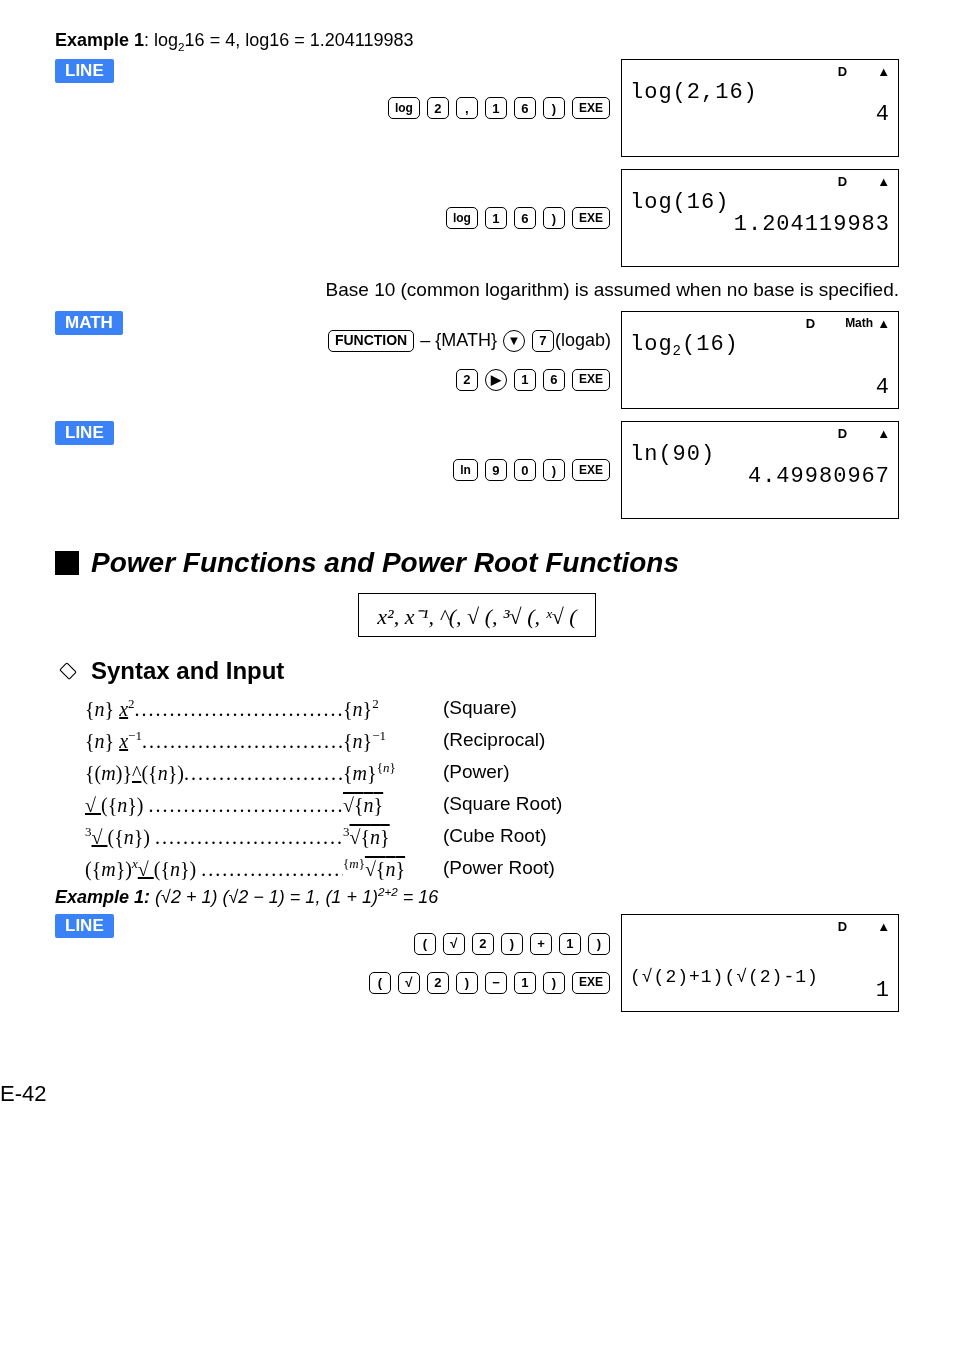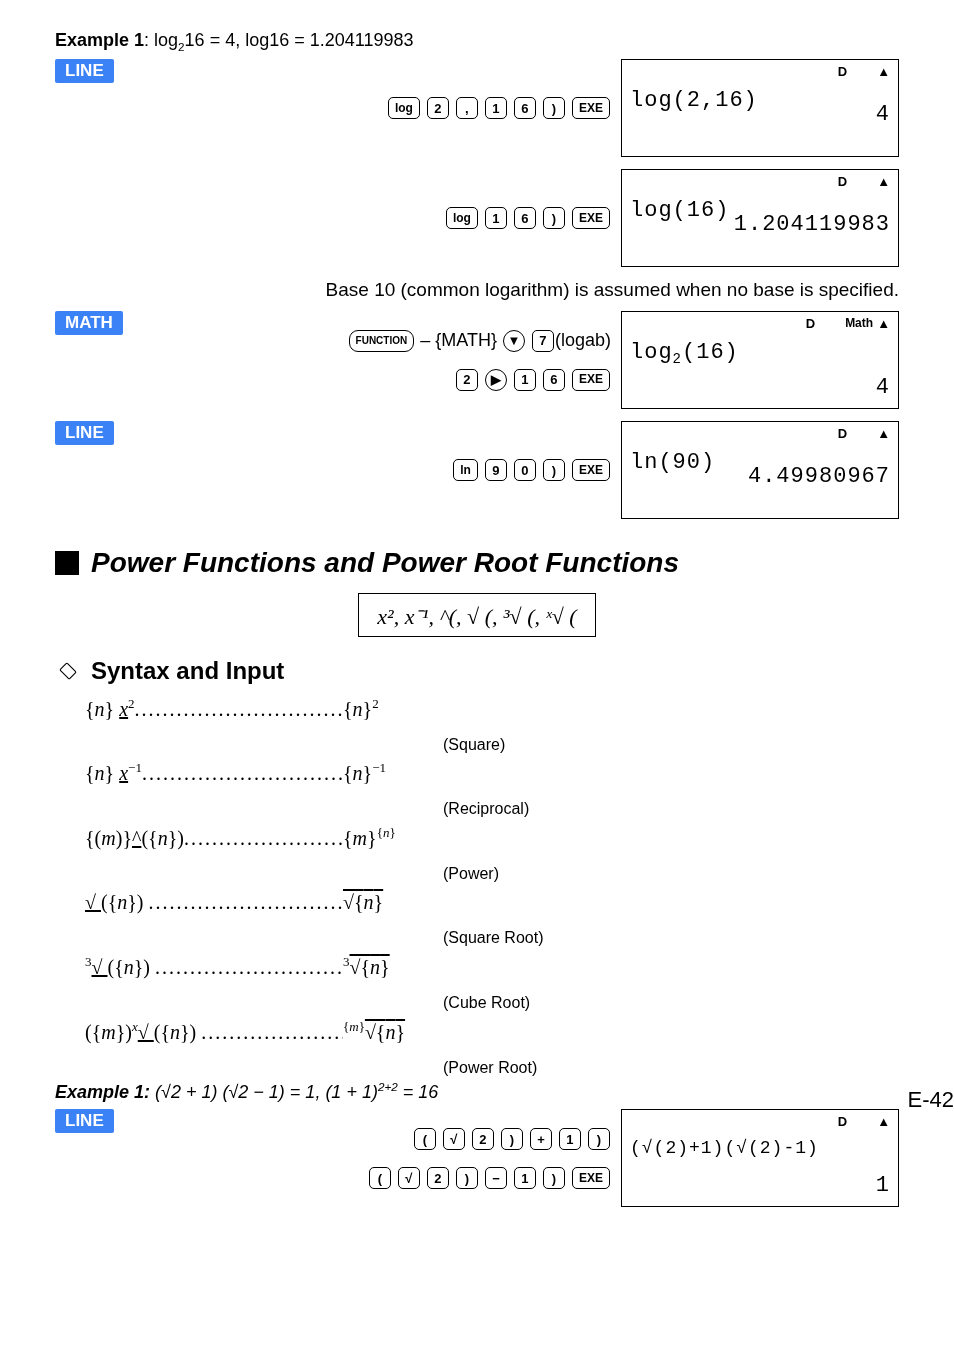--- a/index.html
+++ b/index.html
@@ -67,21 +67,21 @@
     right: 8px;
     display: flex;
     justify-content: flex-end;
     gap: 30px;
     font-family: Arial, sans-serif;
     font-size: 13px;
     font-weight: bold;
   }
   .screen .line1 {
     position: absolute;
-    top: 28px;
+    top: 20px;
     left: 8px;
     font-size: 22px;
     letter-spacing: 1px;
   }
   .screen .line1 sub { font-size: 14px; vertical-align: sub; }
   .screen .line2 {
     position: absolute;
     top: 42px;
     right: 8px;
     font-size: 22px;
@@ -170,42 +170,42 @@
     font-family: "Times New Roman", serif;
     font-size: 20px;
     line-height: 1.6;
   }
   .syntax-table .srow {
     display: flex;
     white-space: nowrap;
   }
   .syntax-table .c1 { width: 250px; padding-right: 8px; overflow: hidden; }
   .syntax-table .c2 { width: 100px; }
-  .syntax-table .c3 { font-family: Arial, sans-serif; font-style: normal; font-size: 16px; margin-top: 39px; }
+  .syntax-table .c3 { font-family: Arial, sans-serif; font-style: normal; font-size: 19px; }
   .syntax-table .dots::after {
     content: "..............................................";
     letter-spacing: 2px;
   }
   .syntax-table .dots {
     display: inline-block;
     width: 1px;
     overflow: visible;
     vertical-align: bottom;
   }
   .it { font-style: italic; }
   .under { text-decoration: underline; }
   sup { font-size: 0.65em; }
   sub { font-size: 0.65em; }
 
   .page-num {
     position: absolute;
-    bottom: 24px;
+    bottom: 30px;
     left: 0;
     right: 0;
-    text-align: right;
+    text-align: left;
     font-size: 22px;
   }
 </style>
 </head>
 <body>
 
 <div class="page">
 
   <div style="margin-bottom:6px;">
     <span class="bold">Example 1</span><span><span>: log</span><sub>2</sub><span>16 = 4, log16 = 1.204119983</span></span>
@@ -262,21 +262,21 @@
   </div>
 
   <div class="note">Base 10 (common logarithm) is assumed when no base is specified.</div>
 
   <div class="row">
     <div class="left-col">
       <span class="badge">MATH</span>
     </div>
     <div class="mid-col" style="align-self:center;">
       <div class="keyseq">
-        <span class="key wide" style="font-size:10px;border-radius:9px;">FUNCTION</span><span> – {MATH}</span>
+        <span class="key wide" style="font-size:14px;">FUNCTION</span><span> – {MATH}</span>
         <span class="key circle">▼</span>
         <span class="key">7</span><span>(logab)</span>
       </div>
       <div class="keyseq">
         <span class="key">2</span>
         <span class="key circle">▶</span>
         <span class="key">1</span>
         <span class="key">6</span>
         <span class="key wide">EXE</span>
       </div>
@@ -399,20 +399,20 @@
         <span class="key">)</span>
         <span class="key wide">EXE</span>
       </div>
     </div>
     <div class="right-col">
       <div class="screen">
         <div class="status">
           <span>D</span>
           <span>▲</span>
         </div>
-        <div class="line1" style="font-size:18px;">(√(2)+1)(√(2)-1)</div>
+        <div class="line1" style="font-size:18px;margin-top:32px;">(√(2)+1)(√(2)-1)</div>
         <div class="line2 bottom">1</div>
       </div>
     </div>
   </div>
 
   <div class="page-num">E-42</div>
 </div>
 
 </body></html>

